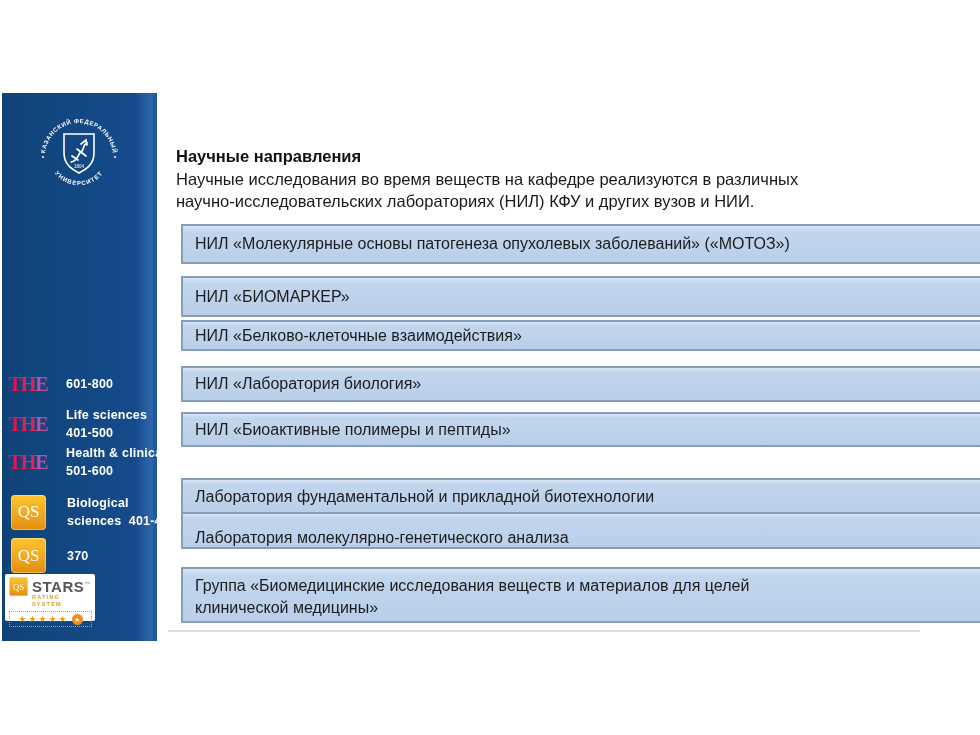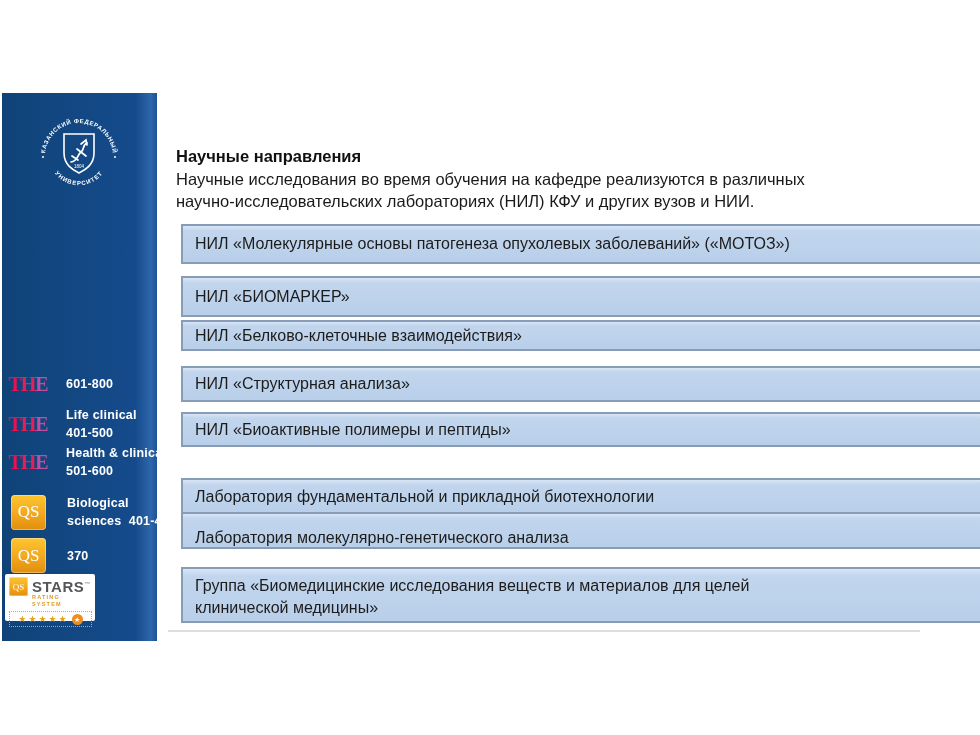--- a/index.html
+++ b/index.html
@@ -101,21 +101,21 @@
       </div>
     </div>
 
     <div class="rank-row" style="top:313px;">
       <div class="the-logo">
         <span class="lt">T</span>
           <span class="lh">H</span>
           <span class="le">E</span>
       </div>
       <div class="rank-lines">
-        <span class="rank-line">Life clinical</span>
+        <span class="rank-line">Life sciences</span>
         <span class="rank-line">401-500</span>
       </div>
     </div>
 
     <div class="rank-row" style="top:351px;">
       <div class="the-logo">
         <span class="lt">T</span>
           <span class="lh">H</span>
           <span class="le">E</span>
       </div>
@@ -152,35 +152,35 @@
         <span class="stars">★★★★★</span>
         <span class="award">★</span>
       </div>
     </div>
   </div>
 
 
   <div id="section-heading">Научные направления</div>
 
   <div id="intro">
-    <div>Научные исследования во время обучения на кафедре реализуются в различных</div>
+    <div>Научные исследования во время веществ на кафедре реализуются в различных</div>
     <div>научно-исследовательских лабораториях (НИЛ) КФУ и других вузов и НИИ.</div>
   </div>
 
   <div class="lab-box" style="top:224px;height:40px;">
     <span>НИЛ «Молекулярные основы патогенеза опухолевых заболеваний» («МОТОЗ»)</span>
   </div>
   <div class="lab-box" style="top:276px;height:41px;">
     <span>НИЛ «БИОМАРКЕР»</span>
   </div>
   <div class="lab-box" style="top:320px;height:31px;">
     <span>НИЛ «Белково-клеточные взаимодействия»</span>
   </div>
   <div class="lab-box" style="top:366px;height:36px;">
-    <span>НИЛ «Структурная анализа»</span>
+    <span>НИЛ «Лаборатория биология»</span>
   </div>
   <div class="lab-box" style="top:412px;height:35px;">
     <span>НИЛ «Биоактивные полимеры и пептиды»</span>
   </div>
   <div class="lab-box" style="top:458px;height:38px;margin-top:20px;">
     <span>Лаборатория фундаментальной и прикладной биотехнологии</span>
   </div>
   <div class="lab-box" style="top:512px;height:37px;align-items:flex-end;">
     <span>Лаборатория молекулярно-генетического анализа</span>
   </div>

